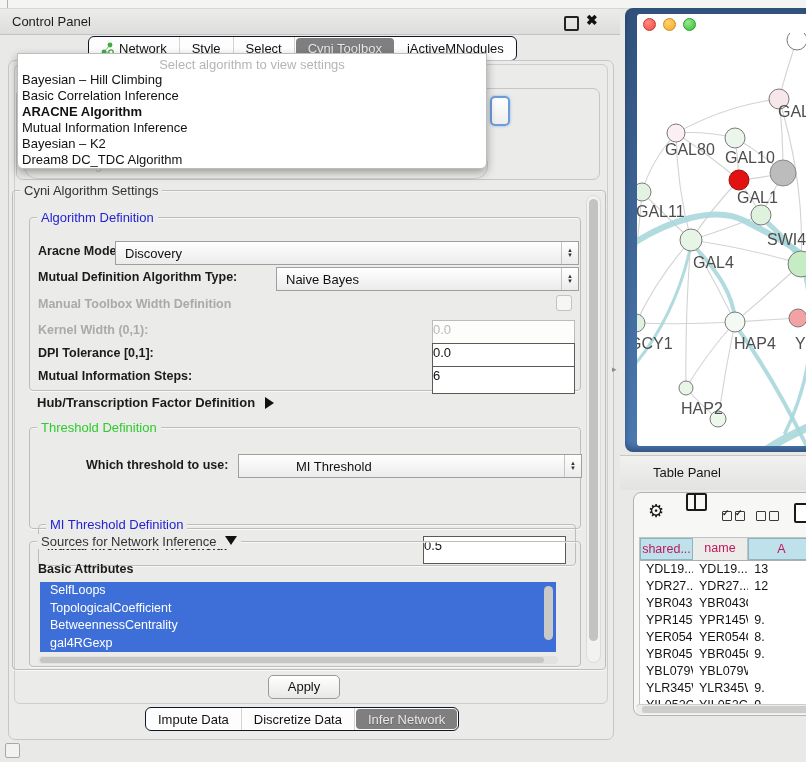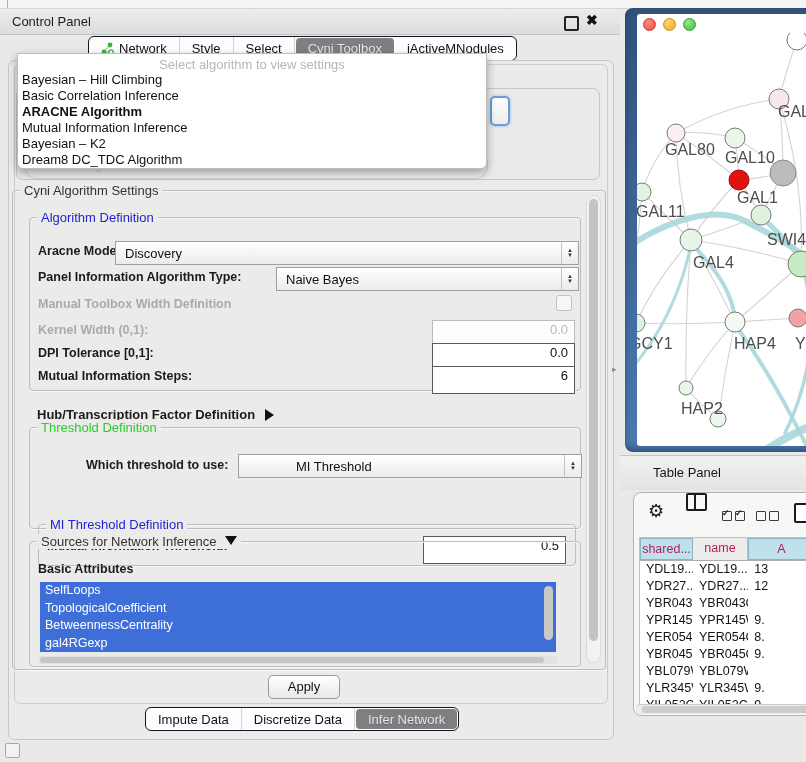--- a/index.html
+++ b/index.html
@@ -55,42 +55,42 @@
   .legend.blue{color:#2323d2;}
   .legend.green{color:#2ecb2e;}
   .lbl{position:absolute;font-size:12.5px;font-weight:bold;color:#1b1b1b;white-space:nowrap;}
   .lbl.dis{color:#aaaaa8;}
   .combo{position:absolute;height:22px;border:1px solid #9f9f9d;border-radius:0;
      background:linear-gradient(#ffffff,#ebebeb);display:flex;align-items:center;}
   .combo .cval{font-size:13px;color:#111;margin-left:9px;flex:1;}
   .combo .stepper{width:16px;height:100%;border-left:1px solid #c4c4c2;display:flex;flex-direction:column;
      align-items:center;justify-content:center;font-size:6px;color:#333;line-height:5px;}
   .inp{position:absolute;height:28px;background:#fff;border:1.5px solid #5a5a58;
-     font-size:13px;color:#111;text-align:right;padding-right:6px;box-sizing:border-box;line-height:18px;}
+     font-size:13px;color:#111;text-align:left;padding-right:6px;box-sizing:border-box;line-height:18px;}
   .inp.dis{border:1px solid #bcbcba;color:#b8b8b6;background:#fdfdfb;}
   .chk{position:absolute;width:14px;height:14px;border:1px solid #c2c2c0;border-radius:3px;background:#f6f6f4;}
 
   #settings-grp{left:12px;top:190px;width:592px;height:478px;}
   #settings-scroll-track{position:absolute;right:4px;top:4px;width:15px;height:468px;background:#f2f2f0;
      border:1px solid #dadad8;border-radius:8px;box-sizing:border-box;}
   #settings-scroll-thumb{position:absolute;left:2px;top:3px;width:9px;height:442px;background:#c3c3c1;border-radius:5px;}
 
   #algodef-grp{left:16px;top:26px;width:550px;height:172px;}
-  #hub-row{position:absolute;left:24px;top:216px;font-size:13px;color:#1b1b1b;font-weight:bold;}
+  #hub-row{position:absolute;left:24px;top:204px;font-size:13px;color:#1b1b1b;font-weight:bold;}
   .tri-right{display:inline-block;width:0;height:0;border-left:9px solid #111;
      border-top:6px solid transparent;border-bottom:6px solid transparent;margin-left:10px;vertical-align:-2px;}
   .tri-down{display:inline-block;width:0;height:0;border-top:9px solid #111;
      border-left:6px solid transparent;border-right:6px solid transparent;margin-left:8px;vertical-align:1px;}
 
   #threshold-grp{left:16px;top:236px;width:550px;height:100px;}
   #mithr-grp{left:8px;top:58px;width:536px;height:40px;margin-top:38px;}
   #sources-grp{left:16px;top:350px;width:550px;height:124px;}
 
   #attr-list{position:absolute;left:10px;top:40px;width:516px;height:70px;background:#3e6fd8;overflow:hidden;}
-  .attr-item{font-size:12.5px;color:#fff;line-height:17.5px;padding-left:5px;}
+  .attr-item{font-size:12.5px;color:#fff;line-height:17.5px;padding-left:10px;}
   #attr-vscroll{position:absolute;right:3px;top:4px;width:9px;height:54px;background:#c9c9c7;border-radius:5px;}
   #attr-hscroll{position:absolute;left:8px;top:114px;width:520px;height:8px;background:#e2e2e0;border-radius:4px;}
   #attr-hthumb{position:absolute;left:2px;top:1px;width:504px;height:6px;background:#c6c6c4;border-radius:3px;}
 
   #apply-btn{left:268px;top:675px;width:70px;height:22px;border:1px solid #9a9a98;border-radius:5px;
      background:linear-gradient(#ffffff,#e8e8e6);font-size:13px;color:#111;text-align:center;line-height:21px;}
 
   #bottom-tabs{left:145px;top:707px;height:22px;}
 
   
@@ -202,21 +202,21 @@
 
     <div class="grp" id="algodef-grp">
       <span class="legend blue">Algorithm Definition</span>
 
       <div class="lbl" style="left:8px;top:26px;">Aracne Mode:</div>
       <div class="combo" style="left:85px;top:23px;width:462px;">
         <span class="cval">Discovery</span>
         <span class="stepper">▲<br>▼</span>
       </div>
 
-      <div class="lbl" style="left:8px;top:52px;">Panel Information Algorithm Type:</div>
+      <div class="lbl" style="left:8px;top:52px;">Mutual Definition Algorithm Type:</div>
       <div class="combo" style="left:246px;top:49px;width:301px;">
         <span class="cval">Naive Bayes</span>
         <span class="stepper">▲<br>▼</span>
       </div>
 
       <div class="lbl dis" style="left:8px;top:79px;">Manual Toolbox Width Definition</div>
       <div class="chk" style="left:526px;top:77px;"></div>
 
       <div class="lbl dis" style="left:8px;top:105px;">Kernel Width (0,1):</div>
       <div class="inp dis" style="left:402px;top:102px;width:143px;">0.0</div>

